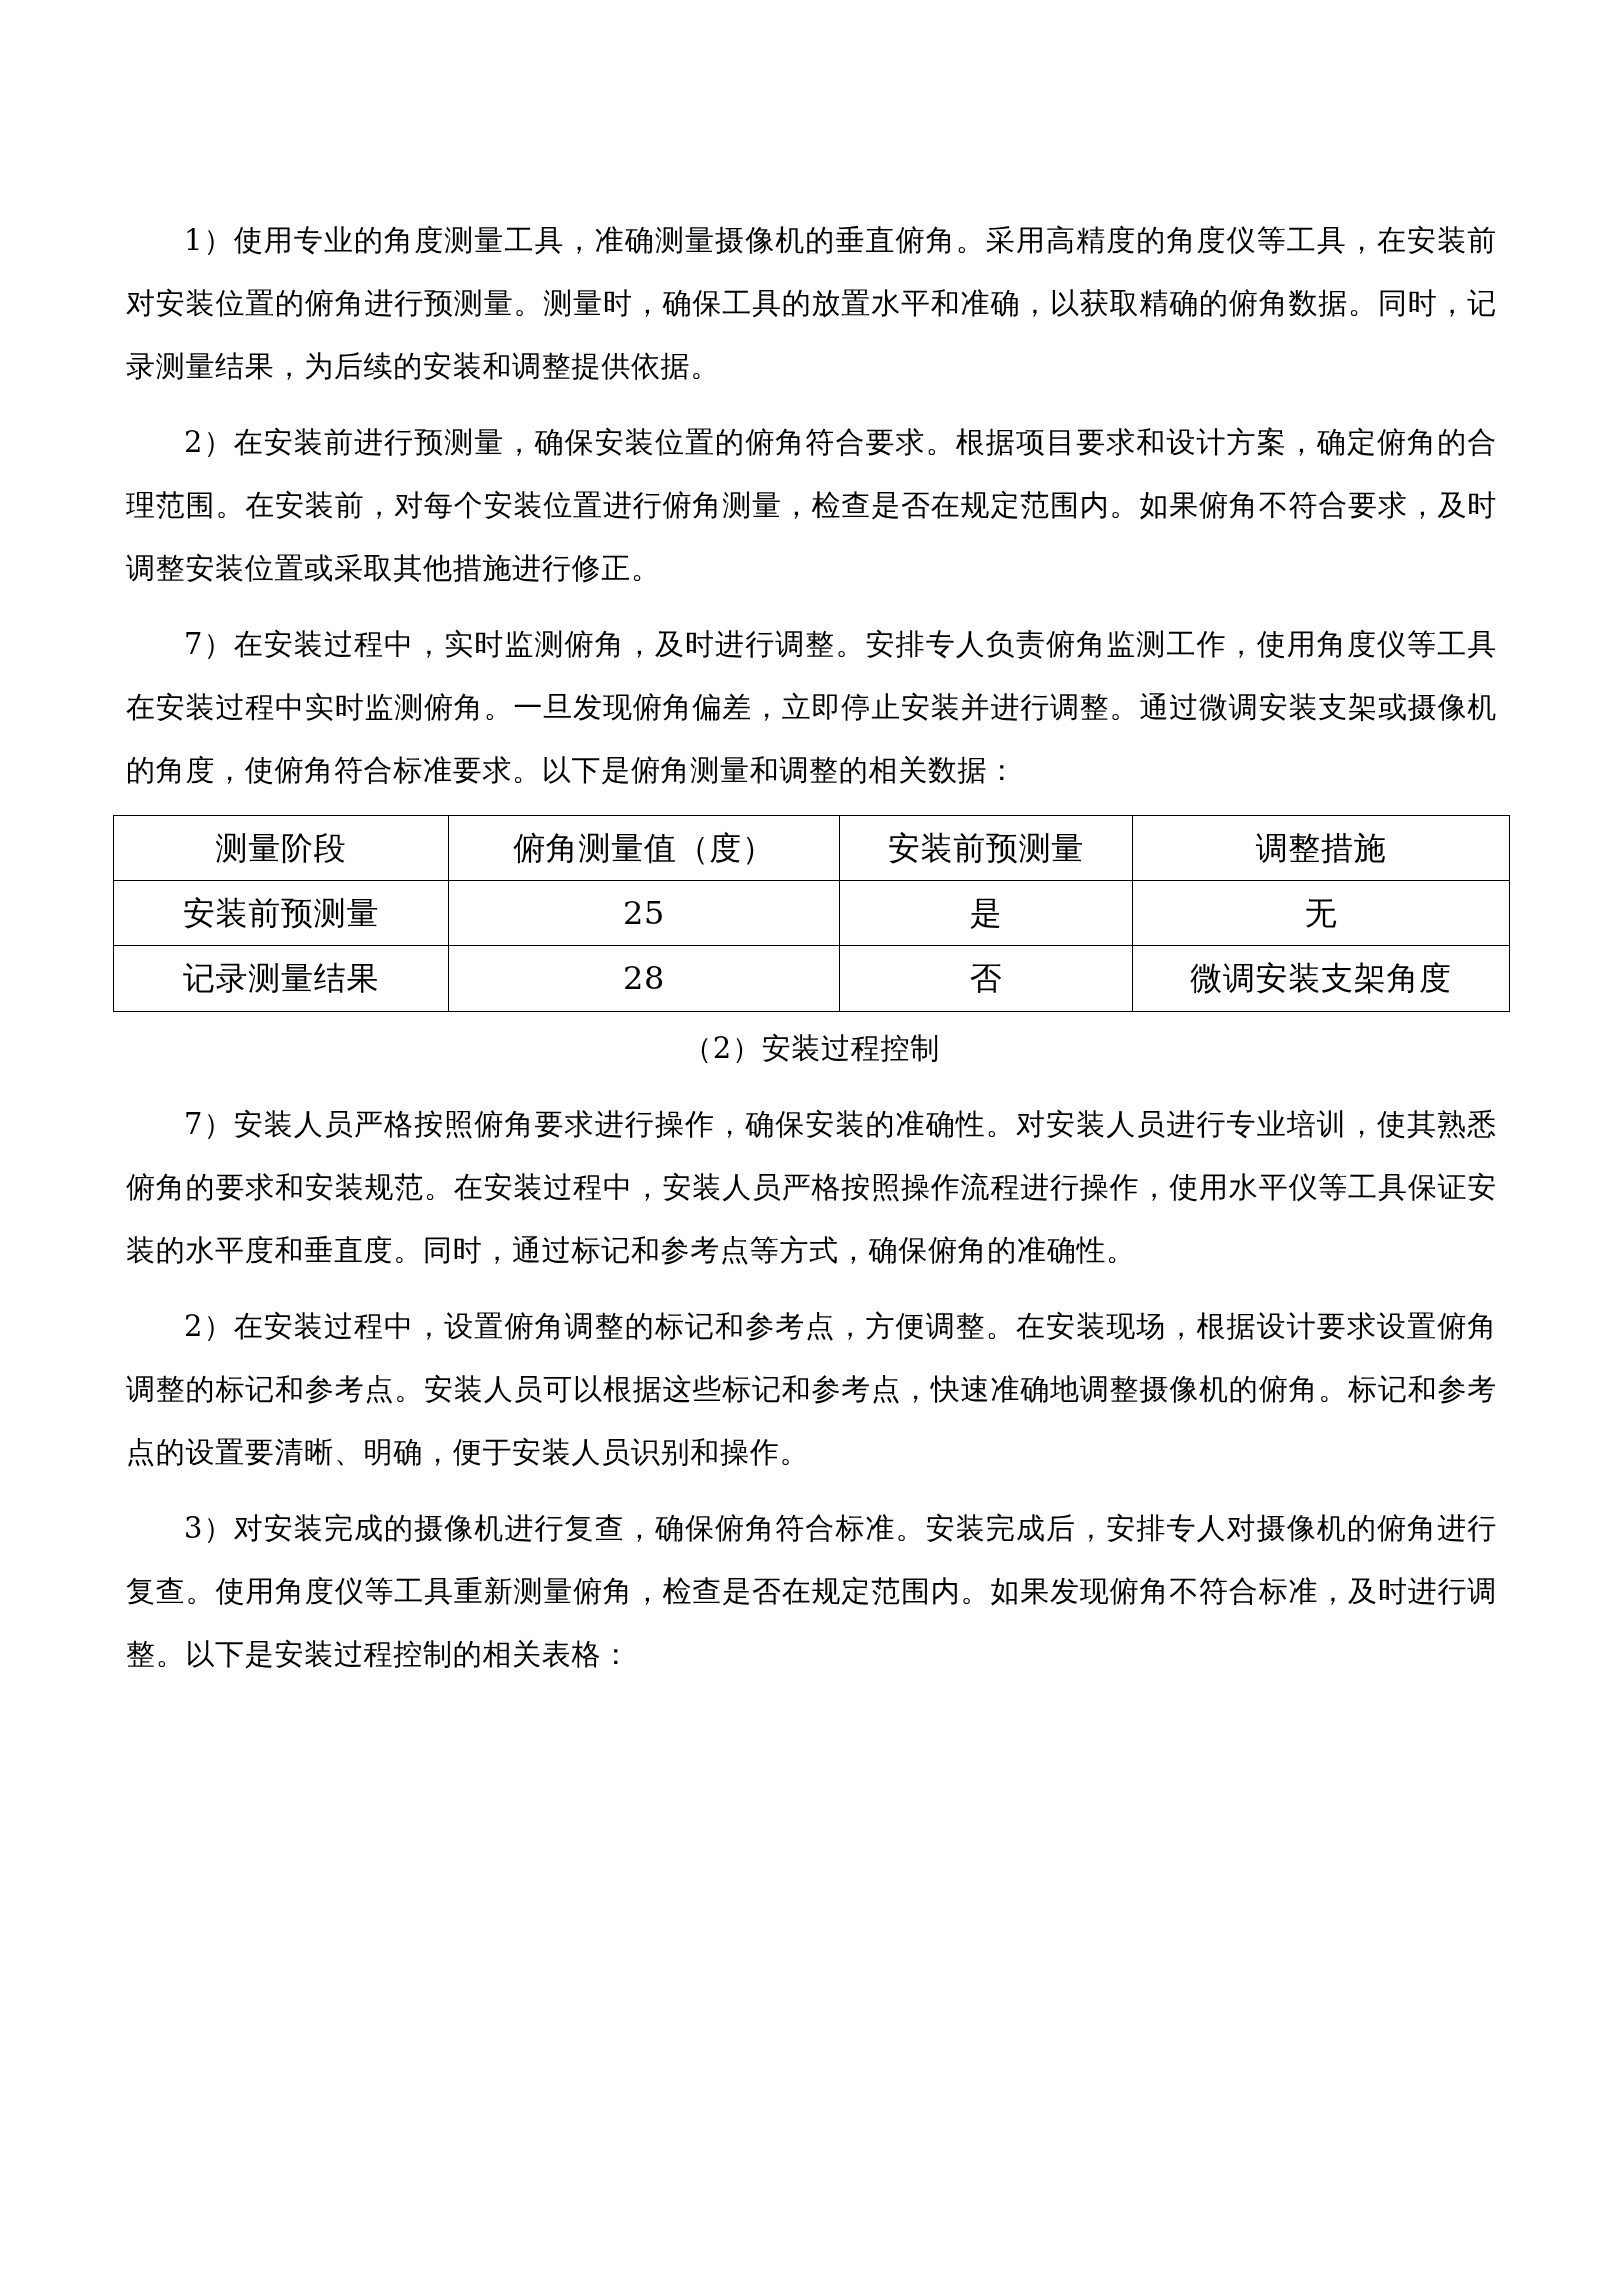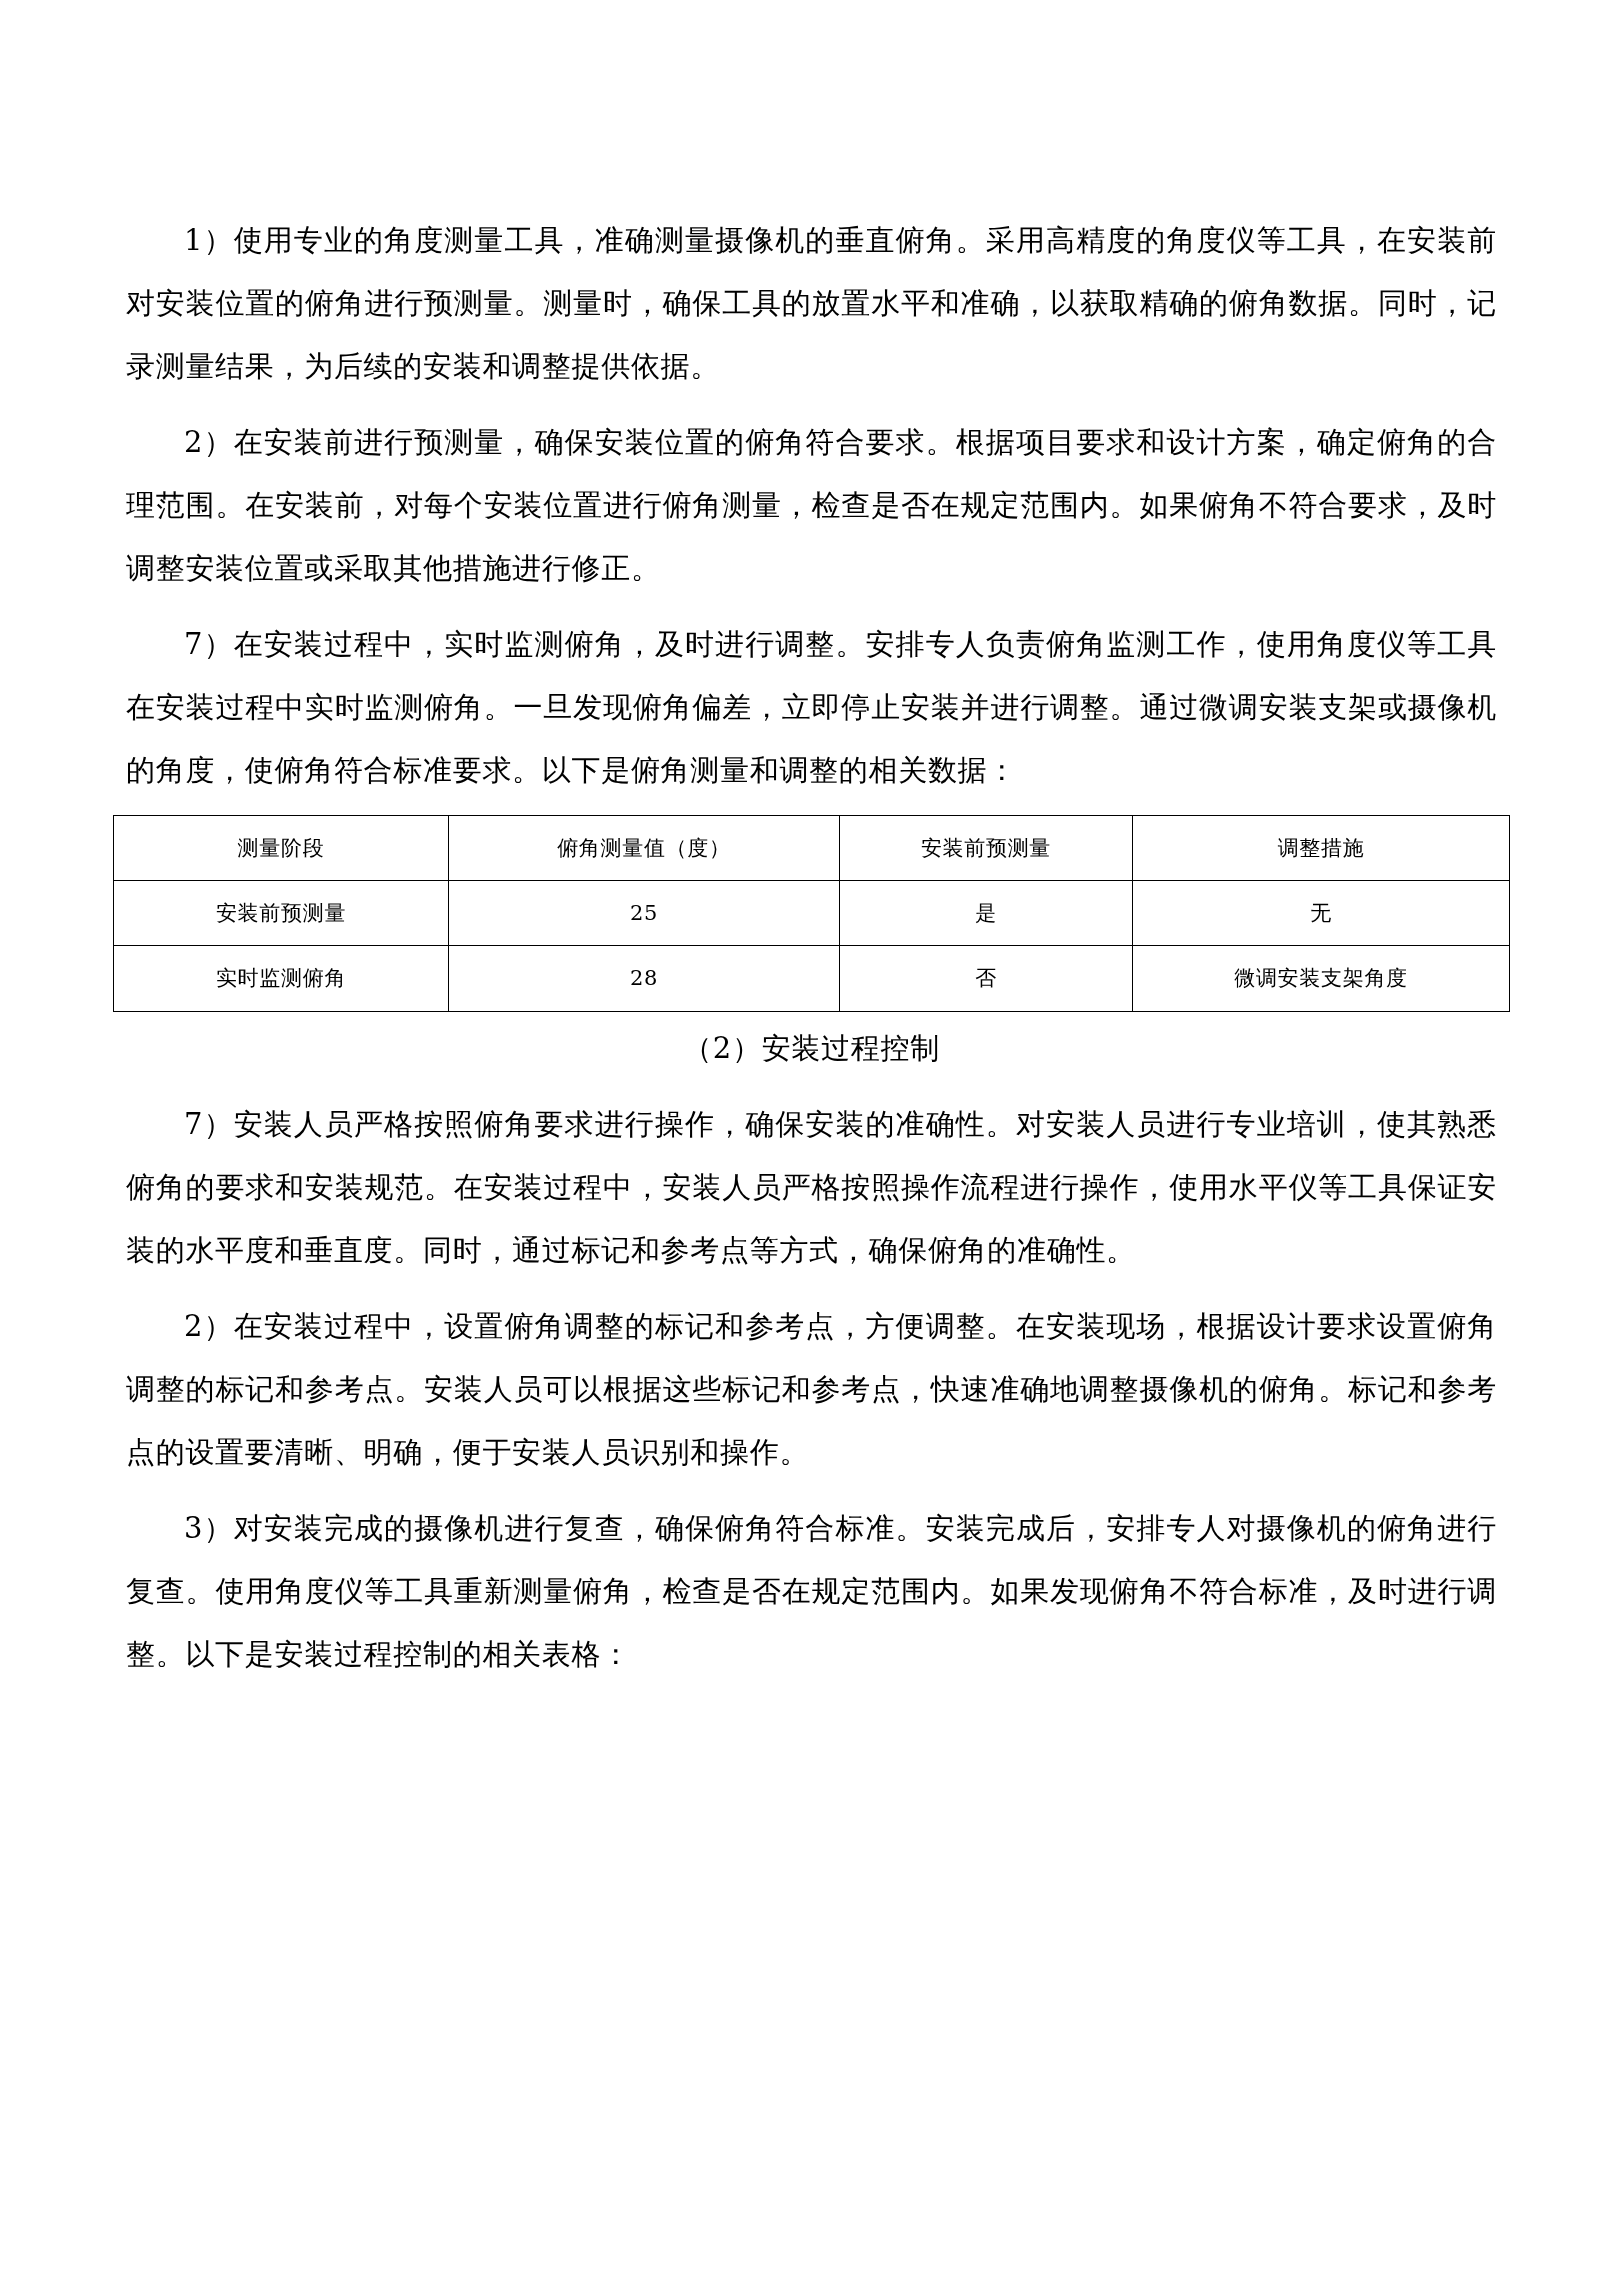--- a/index.html
+++ b/index.html
@@ -39,21 +39,21 @@
     margin: 5.2px 0 5.2px 0;
     table-layout: fixed;
   }
   table.data-table th,
   table.data-table td {
     border: 1.3px solid #000000;
     height: 59px;
     text-align: center;
     vertical-align: middle;
     font-weight: normal;
-    font-size: 21px;
+    font-size: 32px;
     line-height: 1.25;
     padding: 2.6px 6.5px;
     letter-spacing: 0.7px;
     overflow: hidden;
   }
   col.c1 { width: 24%; }
   col.c2 { width: 28%; }
   col.c3 { width: 21%; }
   col.c4 { width: 27%; }
 </style>
@@ -84,21 +84,21 @@
       </tr>
     </thead>
     <tbody>
       <tr>
         <td>安装前预测量</td>
         <td>25</td>
         <td>是</td>
         <td>无</td>
       </tr>
       <tr>
-        <td>实时监测俯角</td>
+        <td>记录测量结果</td>
         <td>28</td>
         <td>否</td>
         <td>微调安装支架角度</td>
       </tr>
     </tbody>
   </table>
 
   <p class="subheading">（2）安装过程控制</p>
 
   <p class="body-para">7）安装人员严格按照俯角要求进行操作，确保安装的准确性。对安装人员进行专业培训，使其熟悉俯角的要求和安装规范。在安装过程中，安装人员严格按照操作流程进行操作，使用水平仪等工具保证安装的水平度和垂直度。同时，通过标记和参考点等方式，确保俯角的准确性。</p>

